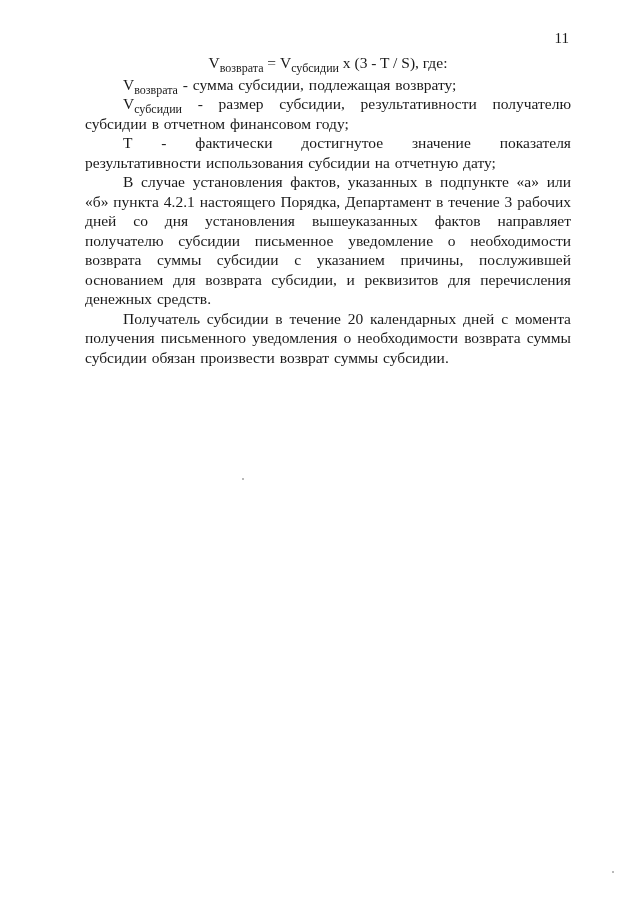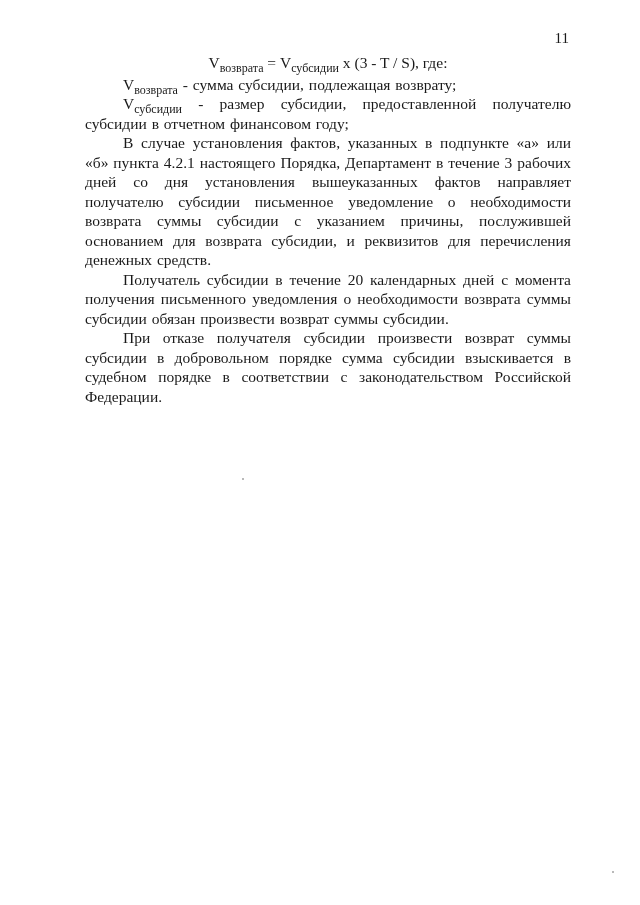--- a/index.html
+++ b/index.html
@@ -62,27 +62,27 @@
 
 <div class="page">
   <div class="content">
 
     <div class="page-number">11</div>
 
     <div class="formula"><span>V</span><sub class="small-sub">возврата</sub><span> = V</span><sub class="small-sub">субсидии</sub><span> x (3 - T / S), где:</span></div>
 
     <p class="body-par"><span>V</span><sub class="small-sub">возврата</sub><span> - сумма субсидии, подлежащая возврату;</span></p>
 
-    <p class="body-par"><span>V</span><sub class="small-sub">субсидии</sub><span> - размер субсидии, предоставленной получателю субсидии в отчетном финансовом году;</span></p>
+    <p class="body-par"><span>V</span><sub class="small-sub">субсидии</sub><span> - размер субсидии, результативности получателю субсидии в отчетном финансовом году;</span></p>
 
+    <p class="body-par"><span>Т</span><sub class="small-sub"></sub><span> - фактически достигнутое значение показателя результативности использования субсидии на отчетную дату;</span></p>
 
 
     <p class="body-par">В случае установления фактов, указанных в подпункте «а» или «б» пункта 4.2.1 настоящего Порядка, Департамент в течение 3 рабочих дней со дня установления вышеуказанных фактов направляет получателю субсидии письменное уведомление о необходимости возврата суммы субсидии с указанием причины, послужившей основанием для возврата субсидии, и реквизитов для перечисления денежных средств.</p>
 
     <p class="body-par">Получатель субсидии в течение 20 календарных дней с момента получения письменного уведомления о необходимости возврата суммы субсидии обязан произвести возврат суммы субсидии.</p>
 
-    <p class="body-par">При отказе получателя субсидии произвести возврат суммы субсидии в добровольном порядке сумма субсидии взыскивается в судебном порядке в соответствии с законодательством Российской Федерации.</p>
 
   </div>
 
   <div class="speck speck-1"></div>
   <div class="speck speck-2"></div>
 </div>
 
 </body></html>

